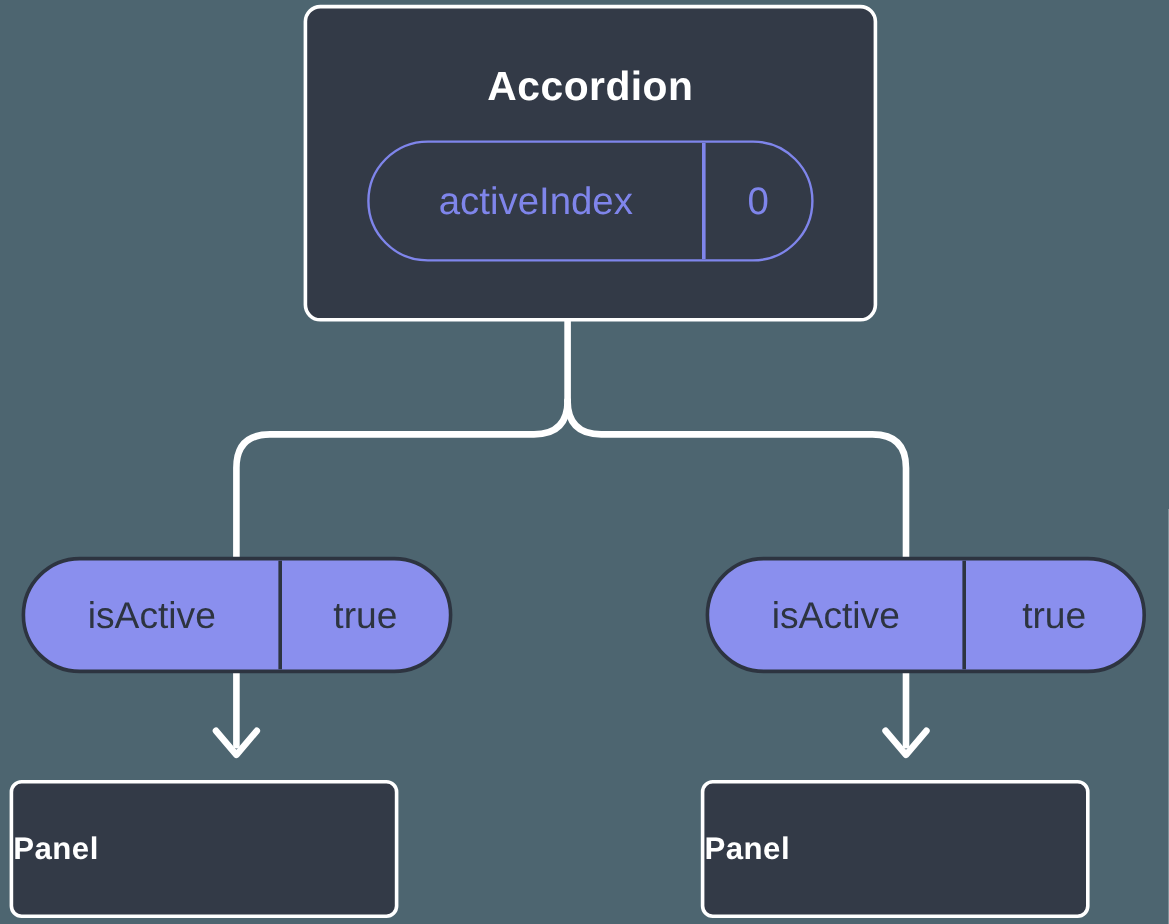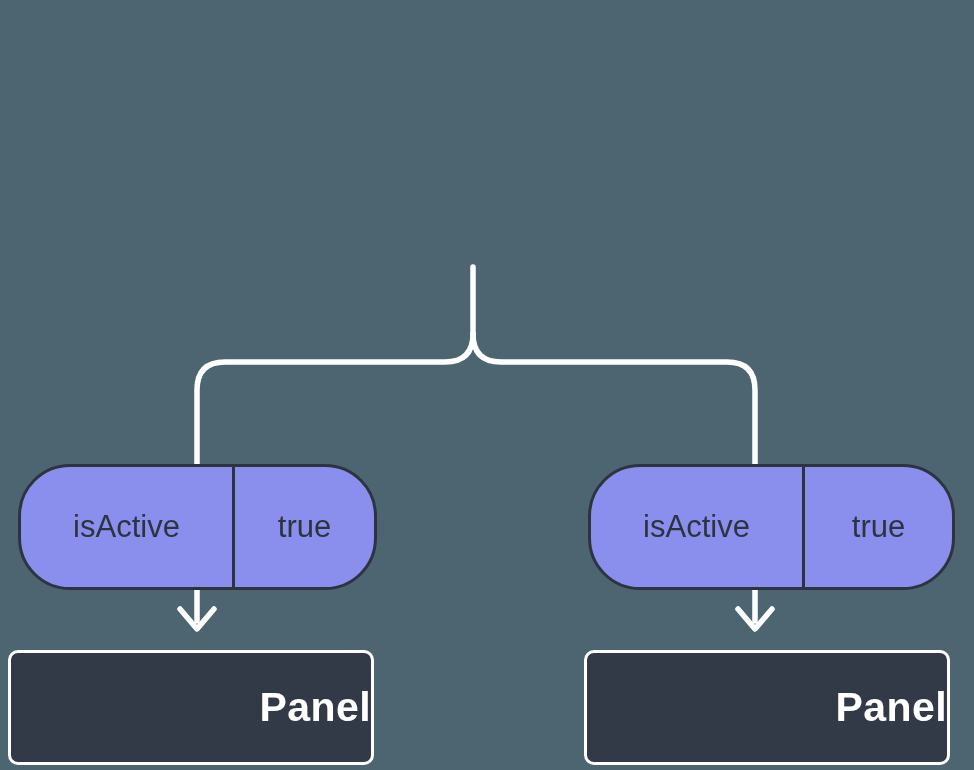--- a/index.html
+++ b/index.html
@@ -55,21 +55,21 @@
     display: flex; align-items: center; justify-content: center;
   }
   .prop-pill .pill-sep { width: 2.5px; background: var(--accent, #7f85eb); }
   .prop-pill .pill-val {
     flex: 1;
     display: flex; align-items: center; justify-content: center;
   }
   .value-pill {
     position: absolute;
     top: 464px;
-    height: 126px;
+    height: 97px;
     background: var(--pill-fill, #8a8fee);
     border: 3px solid var(--pill-dark, #2d3440);
     border-radius: 52px;
     box-sizing: border-box;
     display: flex; align-items: stretch;
     color: var(--pill-dark, #2d3440);
     font-size: 31px;
     overflow: hidden;
   }
   .value-pill.left  { left: 18px;  width: 359px; }
@@ -78,44 +78,52 @@
     width: 211px;
     display: flex; align-items: center; justify-content: center;
   }
   .value-pill .pill-sep { width: 3px; background: var(--pill-dark, #2d3440); }
   .value-pill .pill-val {
     flex: 1;
     display: flex; align-items: center; justify-content: center;
   }
   .panel-node {
     top: 650px;
-    width: 366px; height: 115px;
+    width: 324px; height: 115px;
     border-radius: 10px;
-    display: flex; align-items: center; justify-content: flex-end;
+    display: flex; align-items: center; justify-content: flex-start;
     color: var(--node-border, #ffffff);
-    font-size: 41px;
+    font-size: 26px;
     font-weight: 600;
     letter-spacing: 0.4px;
   }
   .panel-node.left  { left: 8px; }
   .panel-node.right { left: 584px; }
 </style>
 </head>
 <body>
 
 <div class="stage">
 
   <svg class="connectors" viewBox="0 0 974 770" aria-hidden="true">
     <path d="M 473 267 L 473 334"></path>
     <path d="M 473 334 Q 473 362 445 362 L 225 362 Q 197 362 197 390 L 197 621"></path>
     <path d="M 473 334 Q 473 362 501 362 L 727 362 Q 755 362 755 390 L 755 621"></path>
     <path d="M 180 609 L 197 629 L 214 609"></path>
     <path d="M 738 609 L 755 629 L 772 609"></path>
   </svg>
 
+  <div class="node root-node">
+    <div class="node-title">Accordion</div>
+    <div class="prop-pill">
+      <span class="pill-key">activeIndex</span>
+      <span class="pill-sep"></span>
+      <span class="pill-val">0</span>
+    </div>
+  </div>
 
   <div class="value-pill left">
     <span class="pill-key">isActive</span>
     <span class="pill-sep"></span>
     <span class="pill-val">true</span>
   </div>
 
   <div class="value-pill right">
     <span class="pill-key">isActive</span>
     <span class="pill-sep"></span>

